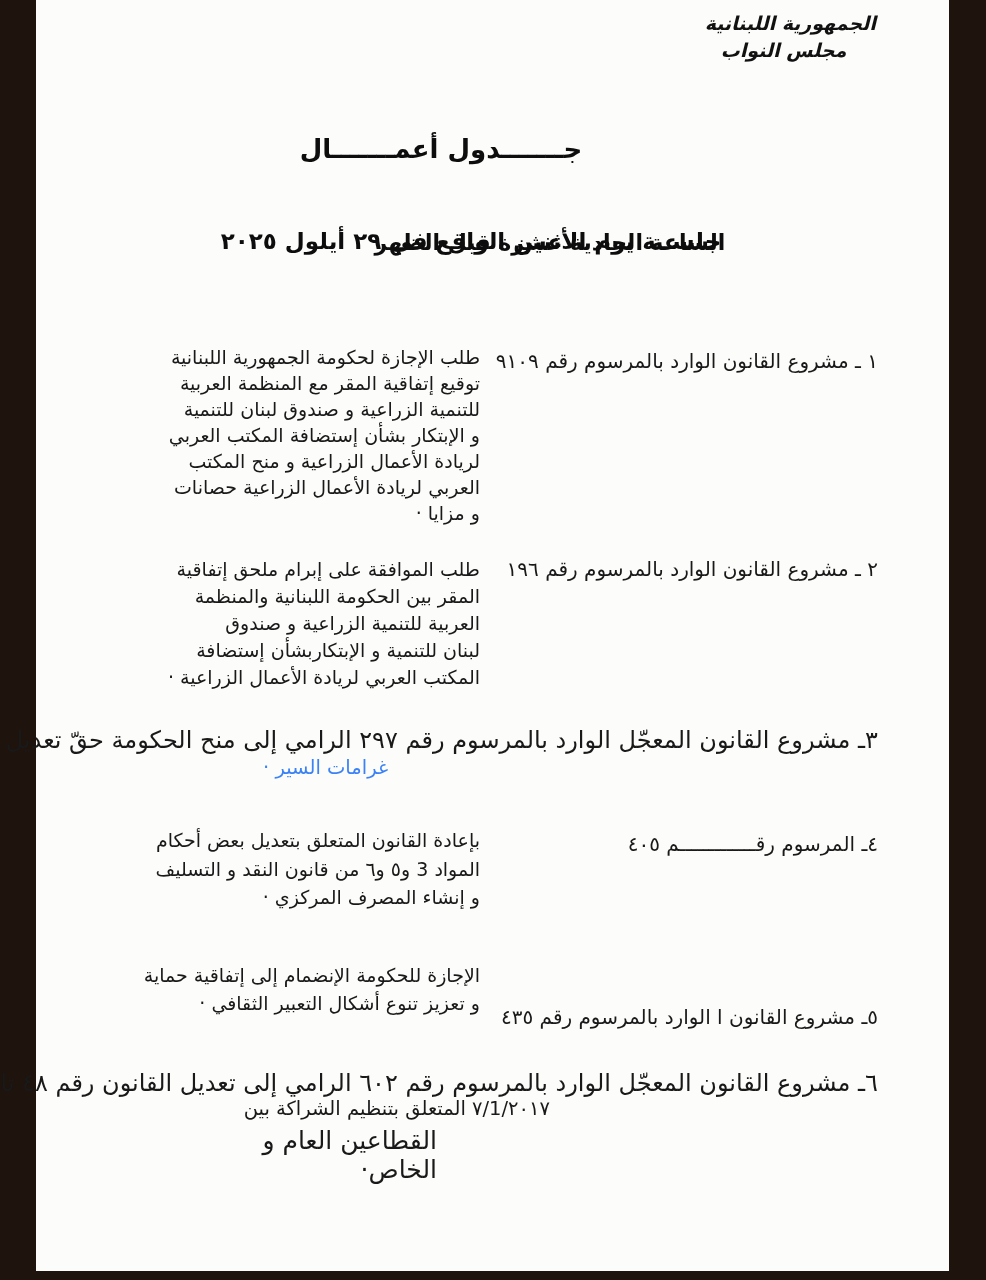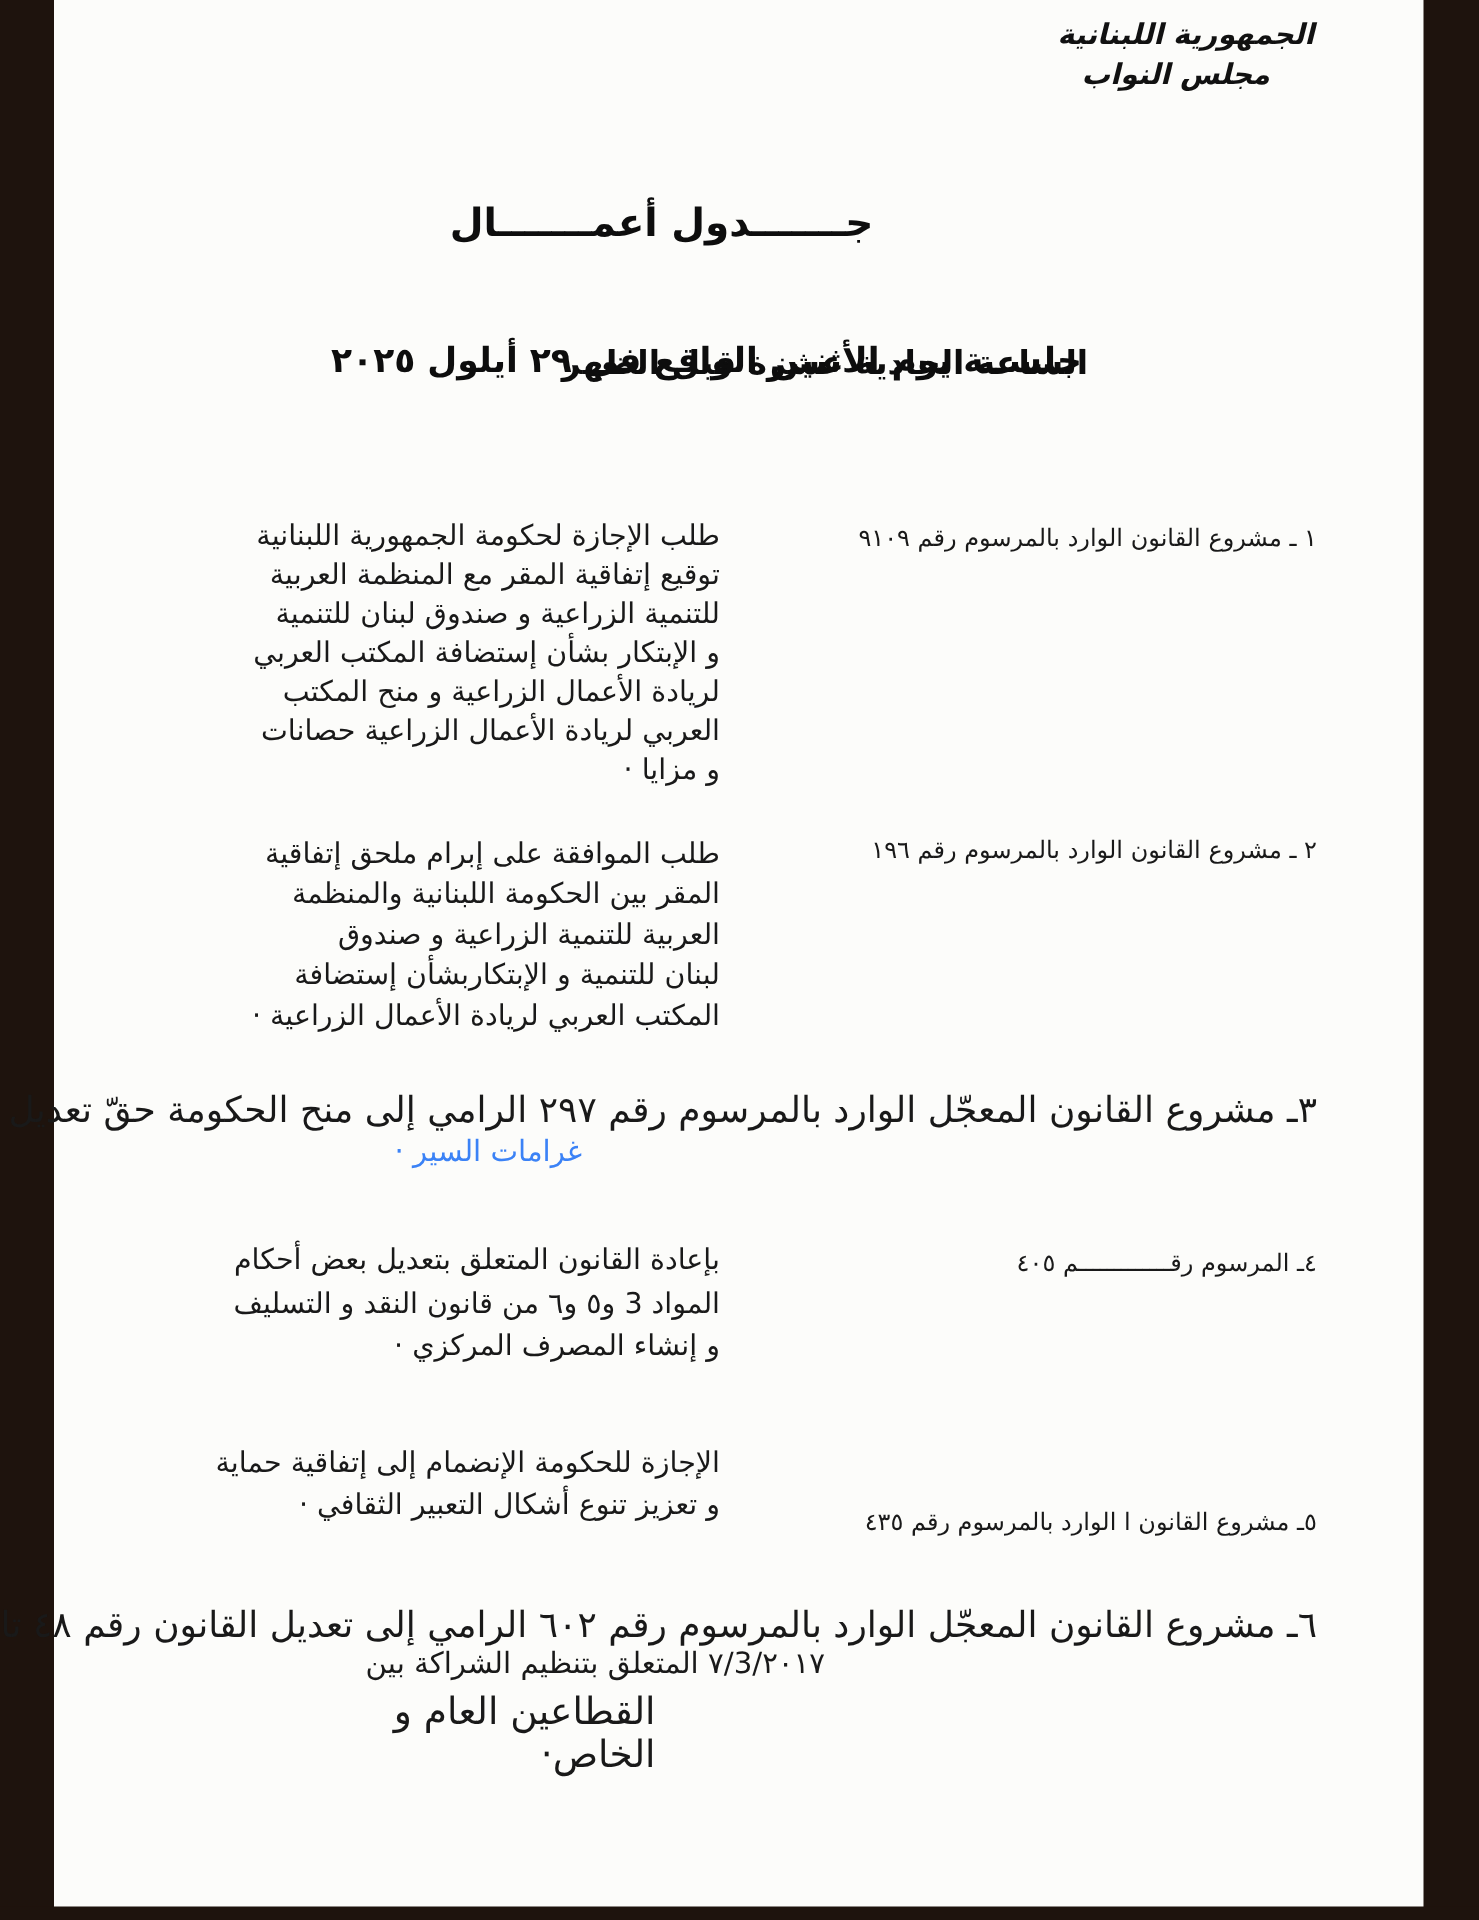--- a/index.html
+++ b/index.html
@@ -27,21 +27,21 @@
     color: #111;
   }
   .doc-title   { left: 37px;  width: 808px; top: 134px; text-align: center; font-weight: 700; font-size: 26px; color: #0d0d0d; }
   .session-line{ left: 37px;  width: 868px; top: 192px; text-align: center; font-weight: 700; font-size: 23px; color: #0d0d0d; margin-top: 36px; }
   .time-line   { left: 150px; width: 800px; top: 230px; text-align: center; font-weight: 700; font-size: 22px; color: #0d0d0d; }
 
   .item-heading {
     position: absolute;
     right: 108px;
     direction: rtl;
-    font-size: 16px;
+    font-size: 20px;
     white-space: nowrap;
     color: #191919;
   }
   .item-heading.long { font-size: 24px; }
 
   .item-body {
     position: absolute;
     right: 506px;
     width: 372px;
     direction: rtl;
@@ -113,14 +113,14 @@
 <div id="item4-heading" class="item-heading" dir="rtl">٤ـ  المرسوم رقـــــــــــــم ٤٠٥</div>
 <div id="item4-body" class="item-body" dir="rtl">بإعادة القانون المتعلق بتعديل  بعض أحكام
 المواد 3 و٥ و٦  من قانون النقد و التسليف
 و إنشاء المصرف المركزي ·</div>
 
 <div id="item5-heading" class="item-heading" dir="rtl">٥ـ  مشروع القانون ا الوارد بالمرسوم رقم ٤٣٥</div>
 <div id="item5-body" class="item-body" dir="rtl">الإجازة للحكومة الإنضمام إلى إتفاقية حماية
 و تعزيز تنوع أشكال التعبير الثقافي ·</div>
 
 <div id="item6-heading" class="item-heading long" dir="rtl">٦ـ  مشروع القانون المعجّل الوارد بالمرسوم رقم ٦٠٢  الرامي إلى تعديل القانون رقم ٤٨ تاريخ</div>
-<div id="item6-body">٢٠١٧/3/٧ المتعلق بتنظيم الشراكة بين</div>
+<div id="item6-body">٢٠١٧/1/٧ المتعلق بتنظيم الشراكة بين</div>
 <div id="item6-body2">القطاعين العام و الخاص·</div>
 
 </body></html>

